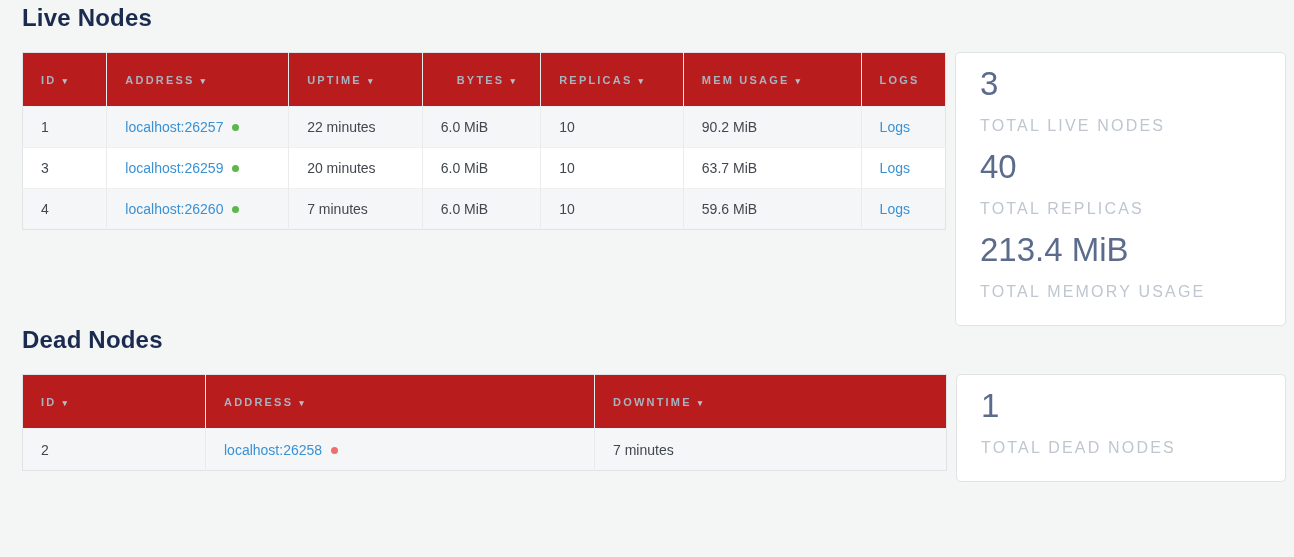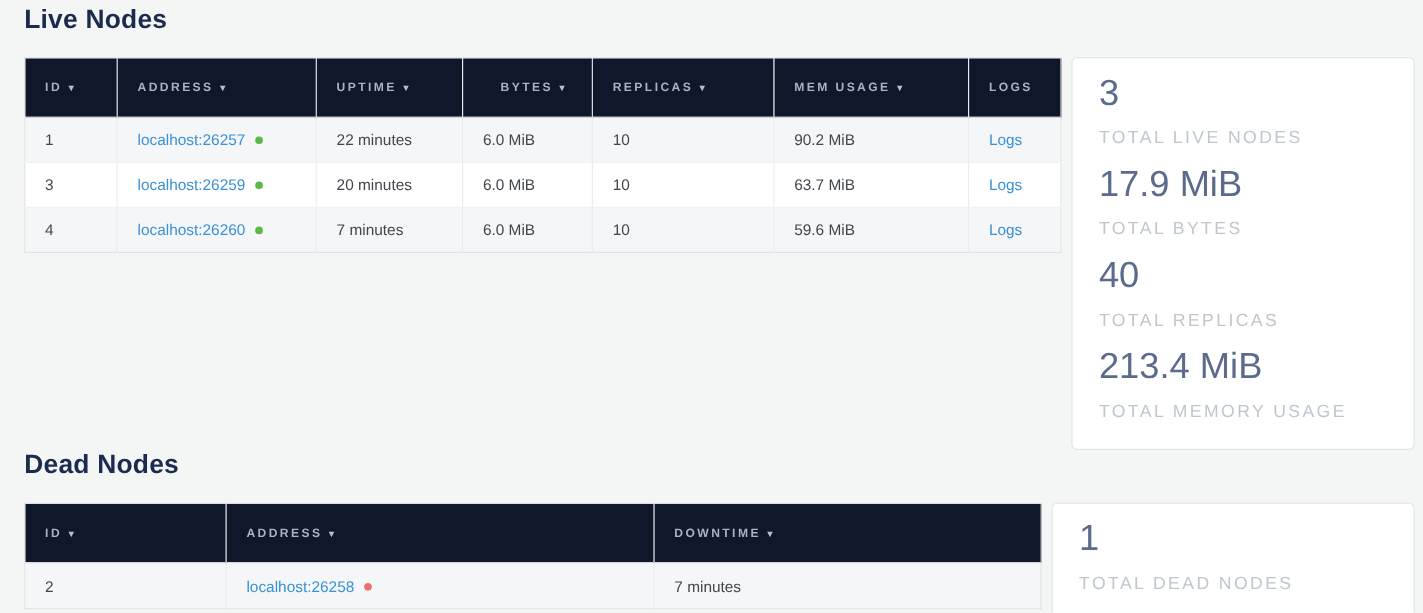--- a/index.html
+++ b/index.html
@@ -32,21 +32,21 @@
   }
   table.nodes th {
     height: 54px;
     padding: 0 0 0 18px;
     text-align: left;
     vertical-align: middle;
     font-size: 11px;
     font-weight: bold;
     letter-spacing: 2.2px;
     color: #a9b2bf;
-    background: #0f172a;
+    background: #b91c1c;
     border-right: 1px solid #e9ebed;
     white-space: nowrap;
     cursor: pointer;
   }
   table.nodes th:last-child { border-right: none; }
   .sort-arrow { font-size: 9px; color: #b6bfc9; margin-left: 6px; }
   table.nodes td {
     height: 41px;
     padding: 0 0 0 18px;
     font-size: 14px;
@@ -58,21 +58,21 @@
   table.nodes tr.odd td  { background: #f4f6f8; }
   table.nodes tr.even td { background: #ffffff; }
   table.nodes tbody tr { border-top: 1px solid #eef0f2; }
   table.dead-table td { height: 42px; }
 
   
   .live-table th:nth-child(1) { width: 84px; }
   .live-table th:nth-child(2) { width: 181px; }
   .live-table th:nth-child(3) { width: 133px; margin-top: 20px; }
   .live-table th:nth-child(4) { width: 118px; padding-left: 34px; }
-  .live-table th:nth-child(5) { width: 165px; }
+  .live-table th:nth-child(5) { width: 142px; }
   .live-table th:nth-child(6) { width: 177px; }
   .live-table th:nth-child(7) { width: 84px; }
   
   .dead-table th:nth-child(1) { width: 183px; }
   .dead-table th:nth-child(2) { width: 389px; }
   .dead-table th:nth-child(3) { width: 352px; }
 
   .link { color: #3a91d4; cursor: pointer; }
   .dot {
     display: inline-block;
@@ -155,24 +155,20 @@
               <td><span class="link">Logs</span></td>
             </tr>
           </tbody>
       </table>
       <aside class="summary-card">
           <div class="stat">
             <div class="stat-value">3</div>
             <div class="stat-label">TOTAL LIVE NODES</div>
           </div>
           <div class="stat">
-            <div class="stat-value">17.9 MiB</div>
-            <div class="stat-label">TOTAL BYTES</div>
-          </div>
-          <div class="stat">
             <div class="stat-value">40</div>
             <div class="stat-label">TOTAL REPLICAS</div>
           </div>
           <div class="stat">
             <div class="stat-value">213.4 MiB</div>
             <div class="stat-label">TOTAL MEMORY USAGE</div>
           </div>
         </aside>
     </div>
   </section>

